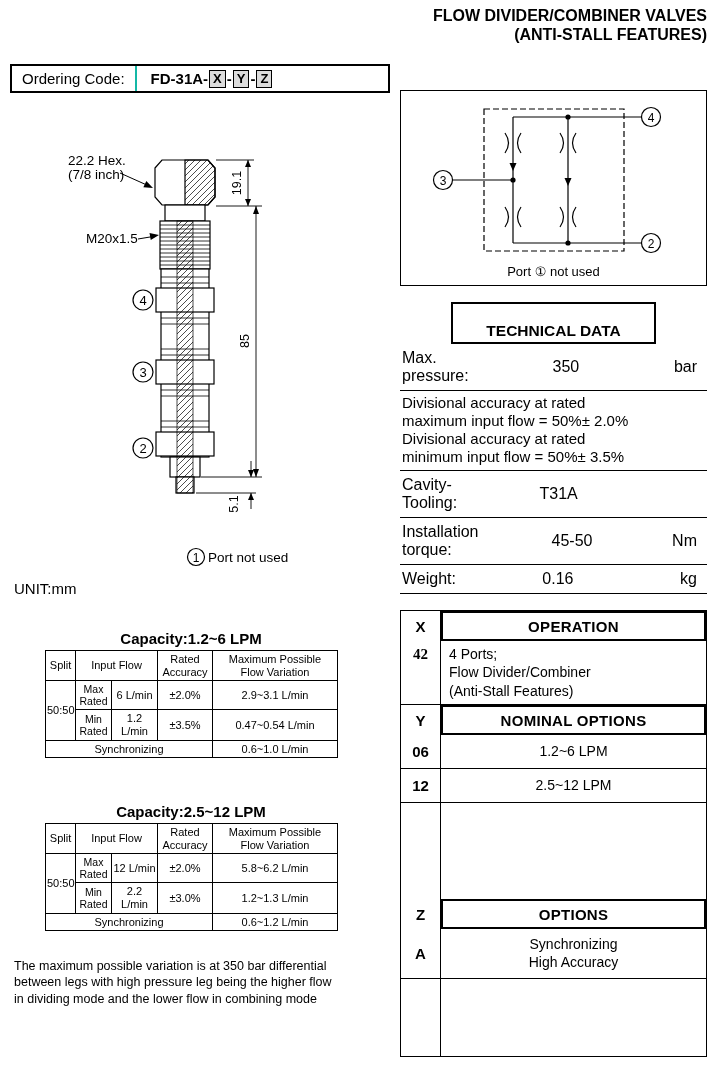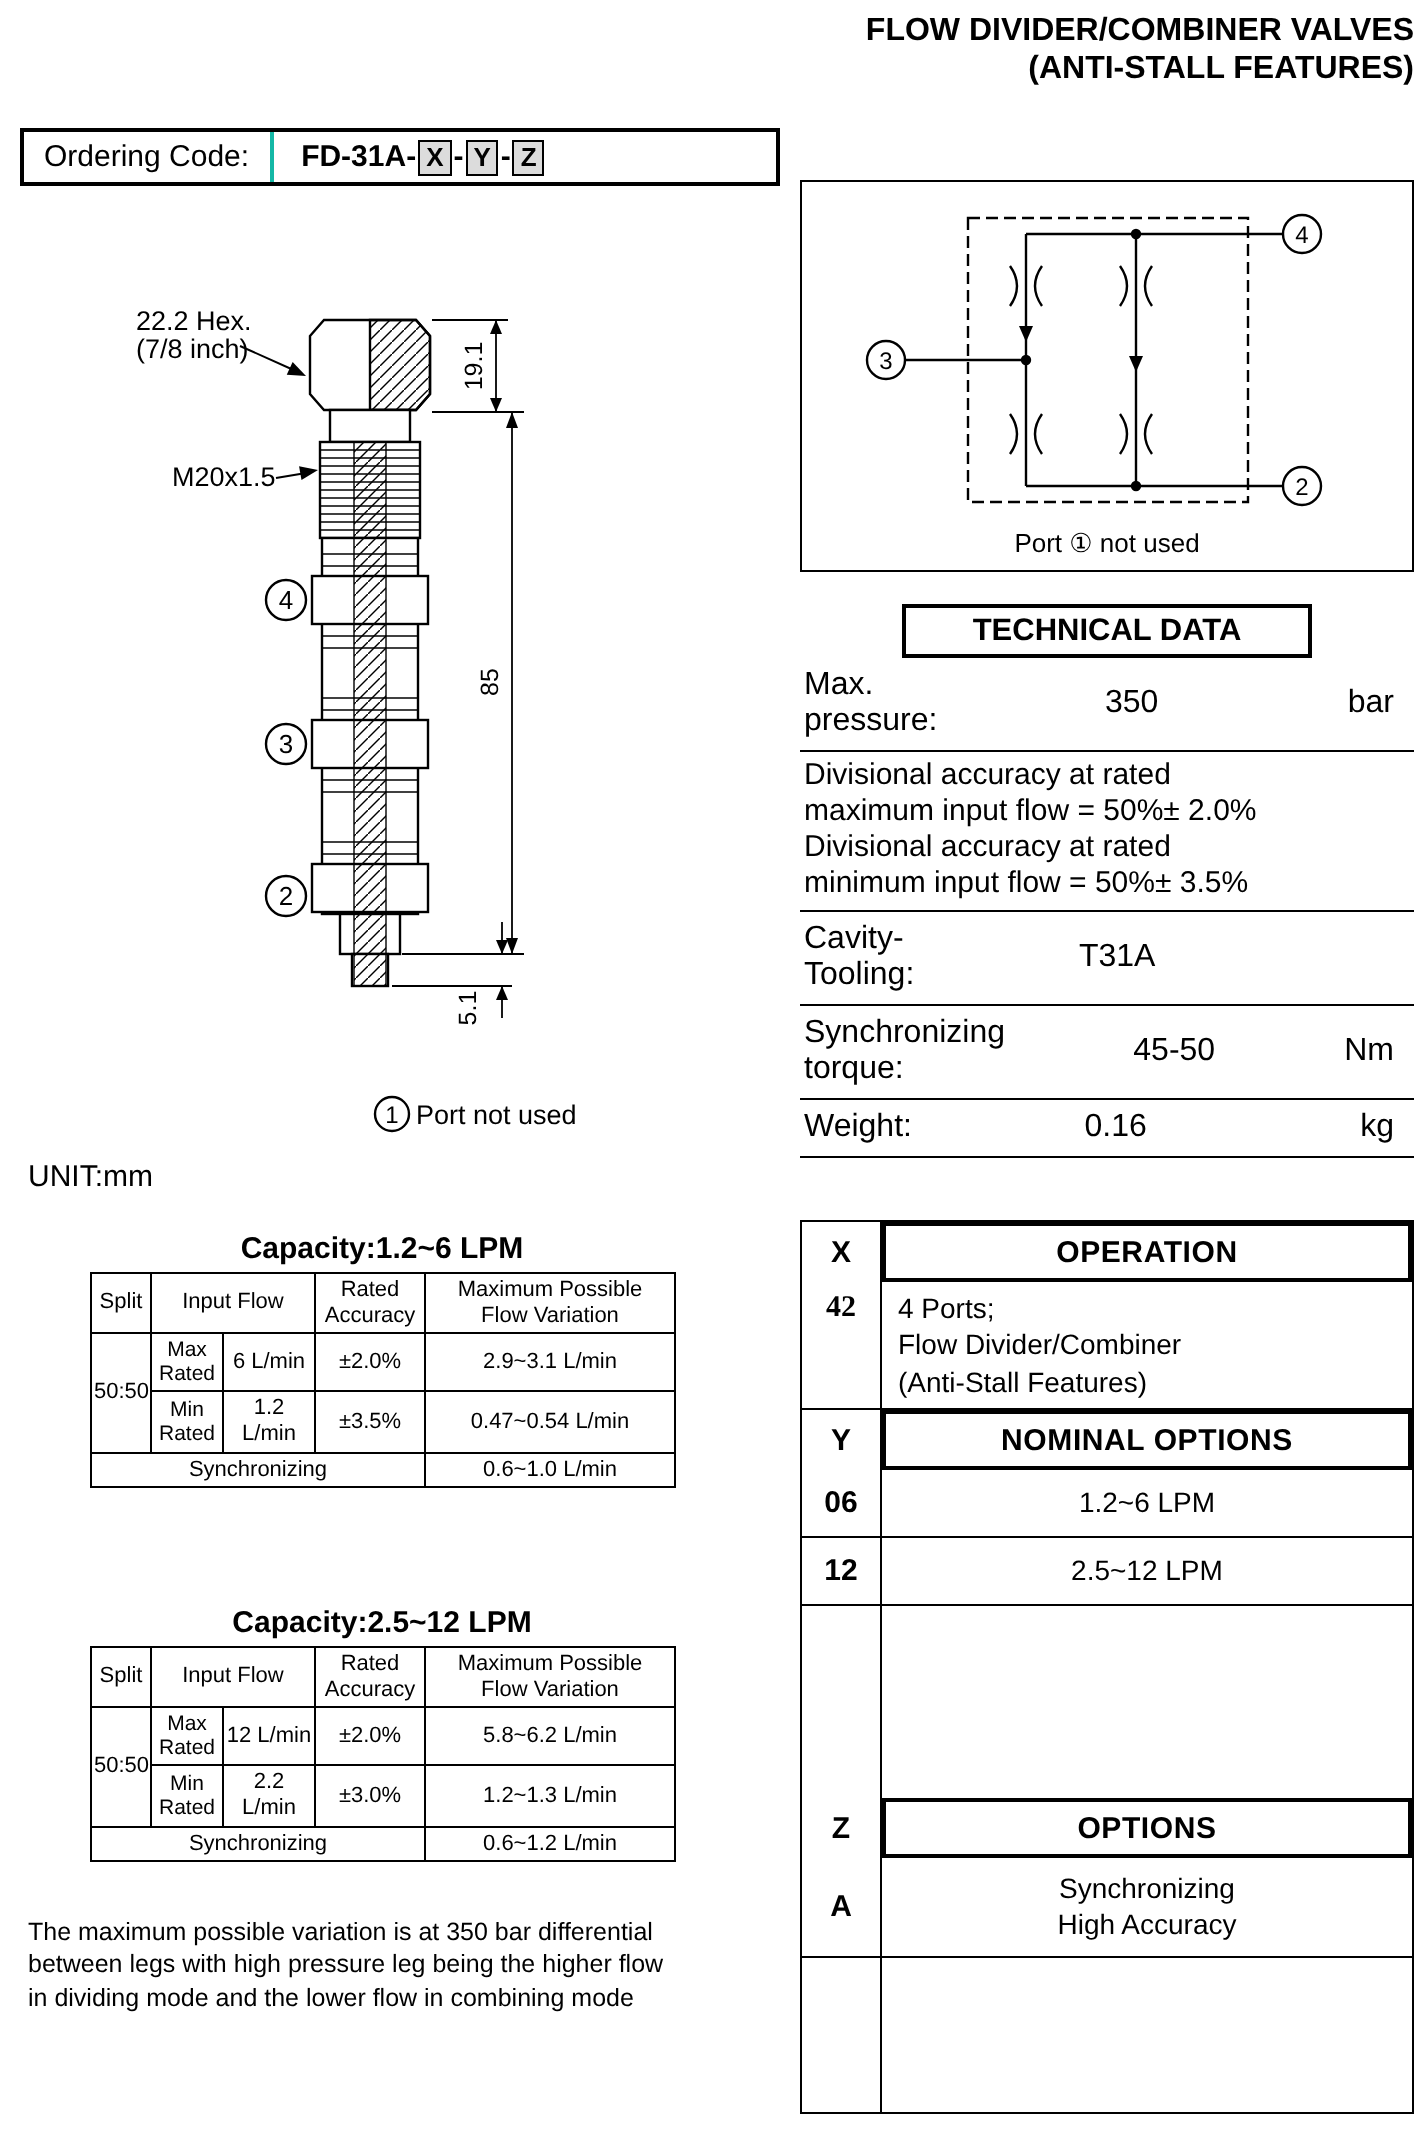--- a/index.html
+++ b/index.html
@@ -20,21 +20,21 @@
   .valve-svg { position: absolute; left: 10px; top: 105px; }
   svg text { font-family: "Liberation Sans", sans-serif; fill: #000; }
   .unit { position: absolute; left: 14px; top: 580px; font-size: 15px; }
 
   
   .schembox { position: absolute; left: 400px; top: 90px; width: 307px; height: 196px; border: 1.5px solid #000; }
   .schemnote { position: absolute; bottom: 6px; left: 0; width: 100%; text-align: center; font-size: 13px; }
 
   
   .tech { position: absolute; left: 400px; top: 302px; width: 307px; }
-  .tech-title { width: 205px; margin: 0 auto; border: 2px solid #000; font-weight: bold; text-align: center; font-size: 15.5px; padding: 3px 0 2px; }
+  .tech-title { width: 205px; margin: 0 auto; border: 2px solid #000; font-weight: bold; text-align: center; font-size: 15.5px; padding: 18px 0 2px; }
   .tech-row { border-bottom: 1.5px solid #000; font-size: 16px; padding: 5px 2px; display: flex; align-items: center; gap: 48px; }
   .tl { flex: 1; }
   .tv { width: 110px; text-align: center; }
   .tu { width: 46px; text-align: right; padding-right: 8px; }
   .acc { display: block; font-size: 15px; line-height: 1.2; padding: 3px 2px 4px; }
   .pre { white-space: pre-line; }
 
   
   .cap { position: absolute; left: 45px; width: 292px; }
   .cap-title { text-align: center; font-weight: bold; font-size: 15px; margin-bottom: 3px; }
@@ -232,32 +232,32 @@
     <div class="tech-row acc pre">Divisional accuracy at rated
 maximum input flow = 50%± 2.0%
 Divisional accuracy at rated
 minimum input flow = 50%± 3.5%</div>
     <div class="tech-row">
       <span class="tl">Cavity-Tooling:</span>
       <span class="tv">T31A</span>
       <span class="tu"></span>
     </div>
     <div class="tech-row">
-      <span class="tl">Synchronizing torque:</span>
+      <span class="tl">Installation torque:</span>
       <span class="tv">45-50</span>
       <span class="tu">Nm</span>
     </div>
     <div class="tech-row">
       <span class="tl">Weight:</span>
       <span class="tv">0.16</span>
       <span class="tu">kg</span>
     </div>
   </div>
 
-  <div class="cap" style="top:616px">
+  <div class="cap" style="top:630px">
     <div class="cap-title">Capacity:1.2~6 LPM</div>
     <table class="cap-table">
       <colgroup>
           <col class="c1">
           <col class="c2">
           <col class="c3">
           <col class="c4">
           <col class="c5">
         </colgroup>
       <tbody>

